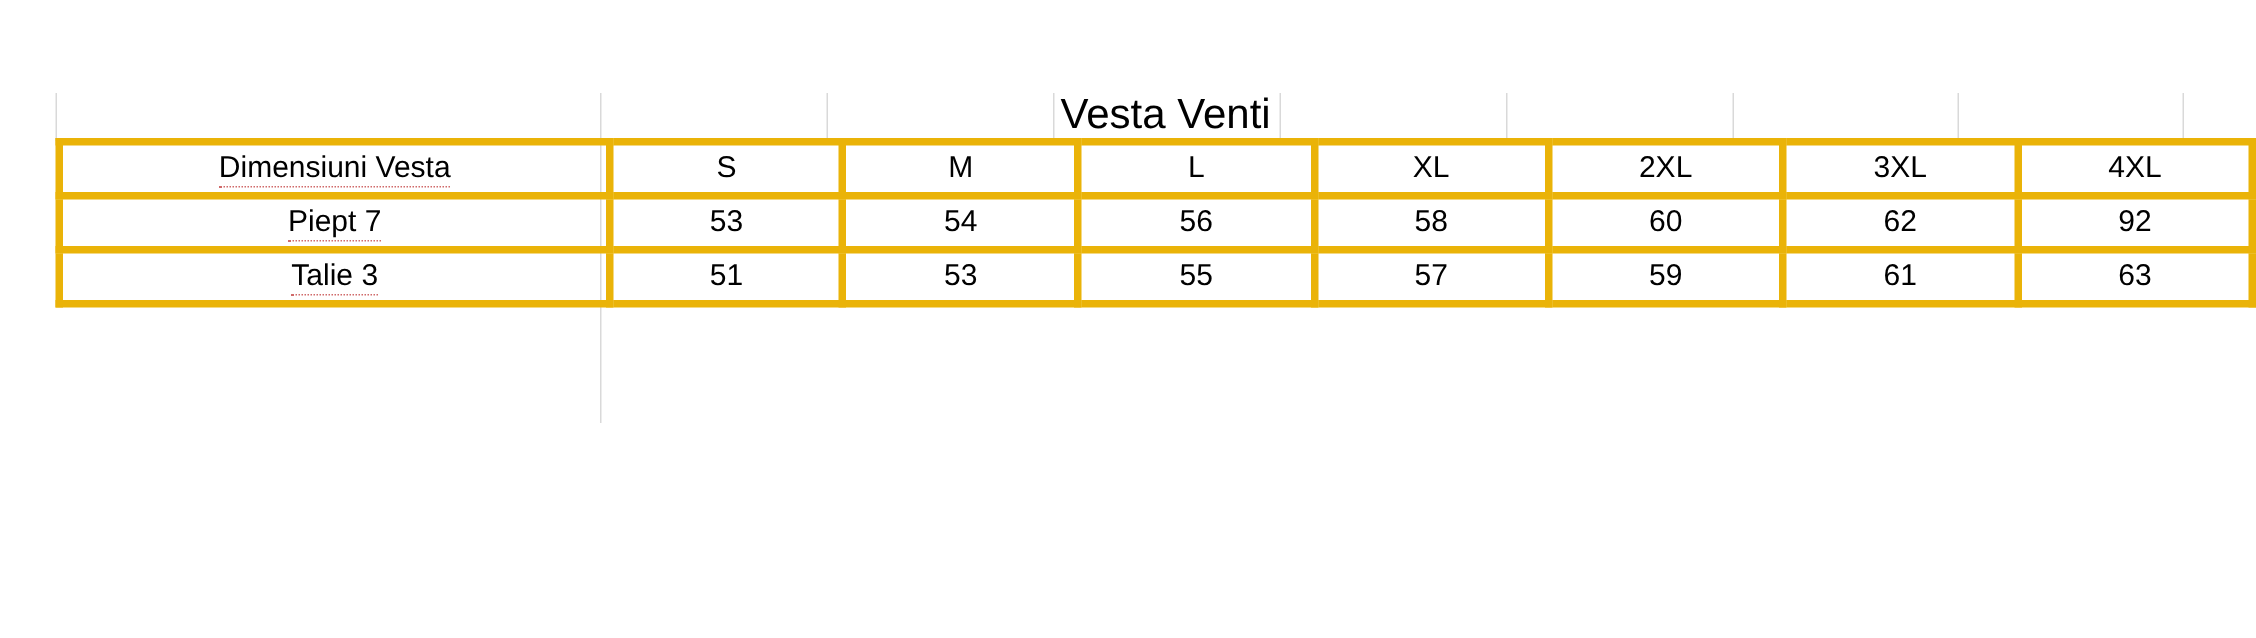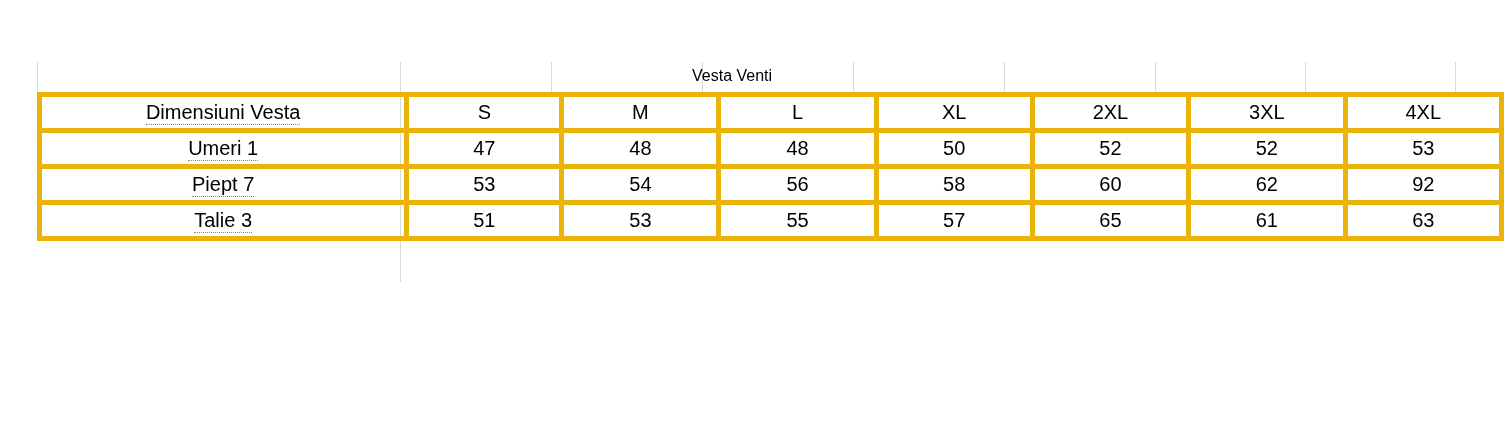--- a/index.html
+++ b/index.html
@@ -26,23 +26,23 @@
     top: 62px;
     width: 1px;
     height: 32px;
     background: #d9d9d9;
   }
   .guide.tall {
     height: 220px;
   }
   .title {
     position: absolute;
-    left: 692px;
+    left: 707px;
     top: 63px;
-    font-size: 16px;
+    font-size: 28px;
     line-height: 26px;
     color: #000;
     white-space: nowrap;
   }
   .table-wrap {
     position: absolute;
     left: 37px;
     top: 92px;
   }
   table.size-table {
@@ -104,49 +104,39 @@
           <td class="label-col"><span class="spell">Dimensiuni Vesta</span></td>
           <td class="val-col c1">S</td>
           <td class="val-col c2">M</td>
           <td class="val-col c3">L</td>
           <td class="val-col c4">XL</td>
           <td class="val-col c5">2XL</td>
           <td class="val-col c6">3XL</td>
           <td class="val-col c7">4XL</td>
         </tr>
 
-        <tr>
-          <td class="label-col"><span class="spell">Umeri 1</span></td>
-          <td class="val-col c1">47</td>
-          <td class="val-col c2">48</td>
-          <td class="val-col c3">48</td>
-          <td class="val-col c4">50</td>
-          <td class="val-col c5">52</td>
-          <td class="val-col c6">52</td>
-          <td class="val-col c7">53</td>
-        </tr>
 
         <tr>
           <td class="label-col"><span class="spell">Piept 7</span></td>
           <td class="val-col c1">53</td>
           <td class="val-col c2">54</td>
           <td class="val-col c3">56</td>
           <td class="val-col c4">58</td>
           <td class="val-col c5">60</td>
           <td class="val-col c6">62</td>
           <td class="val-col c7">92</td>
         </tr>
 
         <tr>
           <td class="label-col"><span class="spell">Talie 3</span></td>
           <td class="val-col c1">51</td>
           <td class="val-col c2">53</td>
           <td class="val-col c3">55</td>
           <td class="val-col c4">57</td>
-          <td class="val-col c5">65</td>
+          <td class="val-col c5">59</td>
           <td class="val-col c6">61</td>
           <td class="val-col c7">63</td>
         </tr>
 
 
       </tbody>
     </table>
   </div>
 </div>
 

